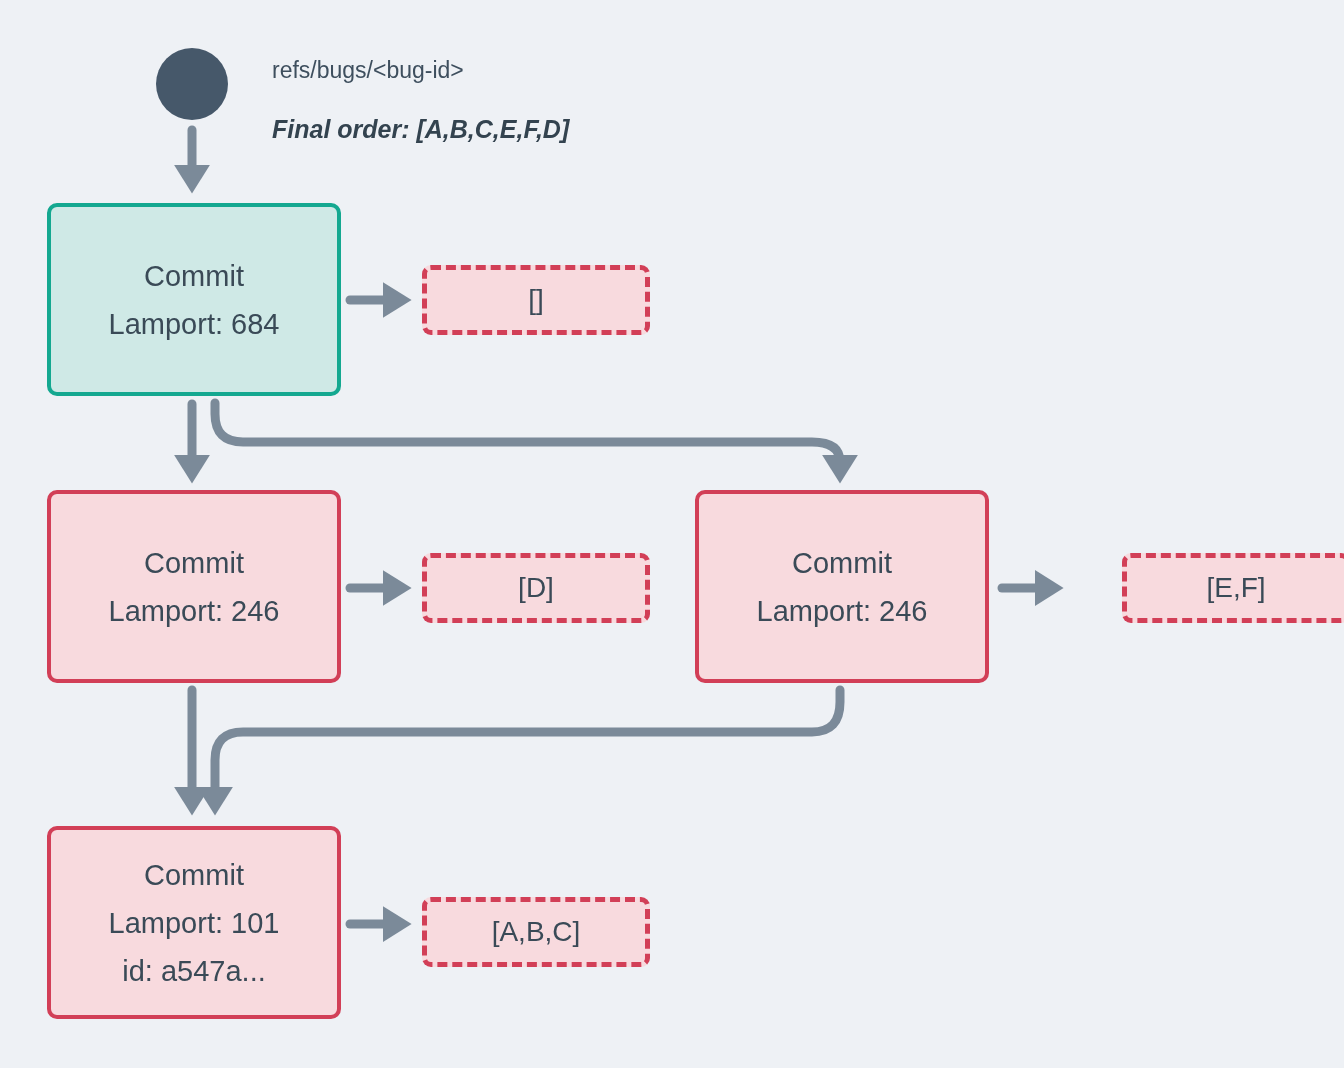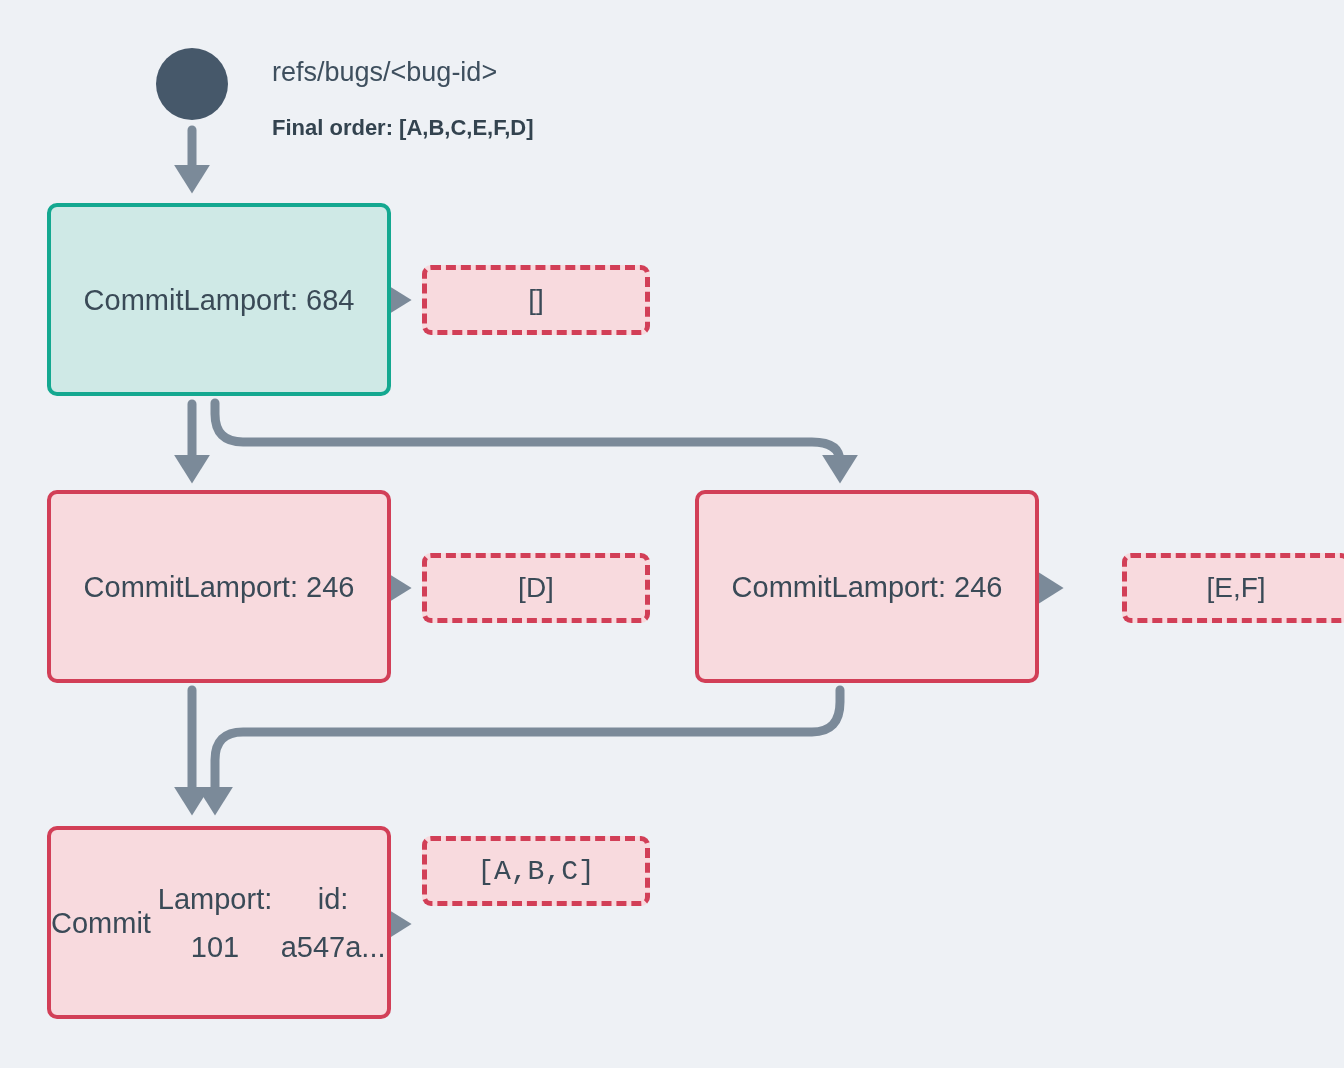--- a/index.html
+++ b/index.html
@@ -25,39 +25,40 @@
   .ref-circle {
     position: absolute;
     left: 156px; top: 48px;
     width: 72px; height: 72px;
     border-radius: 50%;
     background: #46586a;
   }
   .ref-name {
     position: absolute;
     left: 272px; top: 57px;
-    font-size: 27px;
+    font-size: 23px;
     color: #3e4f5e;
     white-space: nowrap;
   }
   .final-order {
     position: absolute;
     left: 272px; top: 115px;
-    font-size: 22px;
+    font-size: 25px;
     font-weight: bold;
     color: #33434f;
     white-space: nowrap;
+    font-style: italic;
   }
   .commit-node {
     position: absolute;
     box-sizing: border-box;
-    width: 344px; height: 193px;
+    width: 294px; height: 193px;
     border-radius: 10px;
     display: flex;
-    flex-direction: row;
+    flex-direction: column;
     align-items: center;
     justify-content: center;
     font-size: 29px;
     line-height: 48px;
     color: #3a4a57;
     text-align: center;
   }
   .commit-node.head {
     background: #cfe9e6;
     border: 4px solid #14a890;
@@ -79,21 +80,21 @@
     border-radius: 9px;
     display: flex;
     align-items: center;
     justify-content: center;
     font-size: 28px;
     color: #3a4a57;
   }
   .ops-head-pos   { left: 422px;  top: 265px; }
   .ops-left-pos   { left: 422px;  top: 553px; }
   .ops-right-pos  { left: 1122px; top: 553px; }
-  .ops-bottom-pos { left: 422px;  top: 836px; font-family: Liberation Mono, monospace; }
+  .ops-bottom-pos { left: 422px;  top: 897px; }
 </style>
 </head>
 <body>
 
 <div class="stage">
 
   <svg class="edges" viewBox="0 0 1344 1068" xmlns="http://www.w3.org/2000/svg">
     <defs>
       <marker id="ah" viewBox="0 0 10 10" refX="2" refY="5" markerWidth="4" markerHeight="4" orient="auto" markerUnits="strokeWidth">
         <path d="M0,0 L8,5 L0,10 z" fill="#7b8a99"></path>

